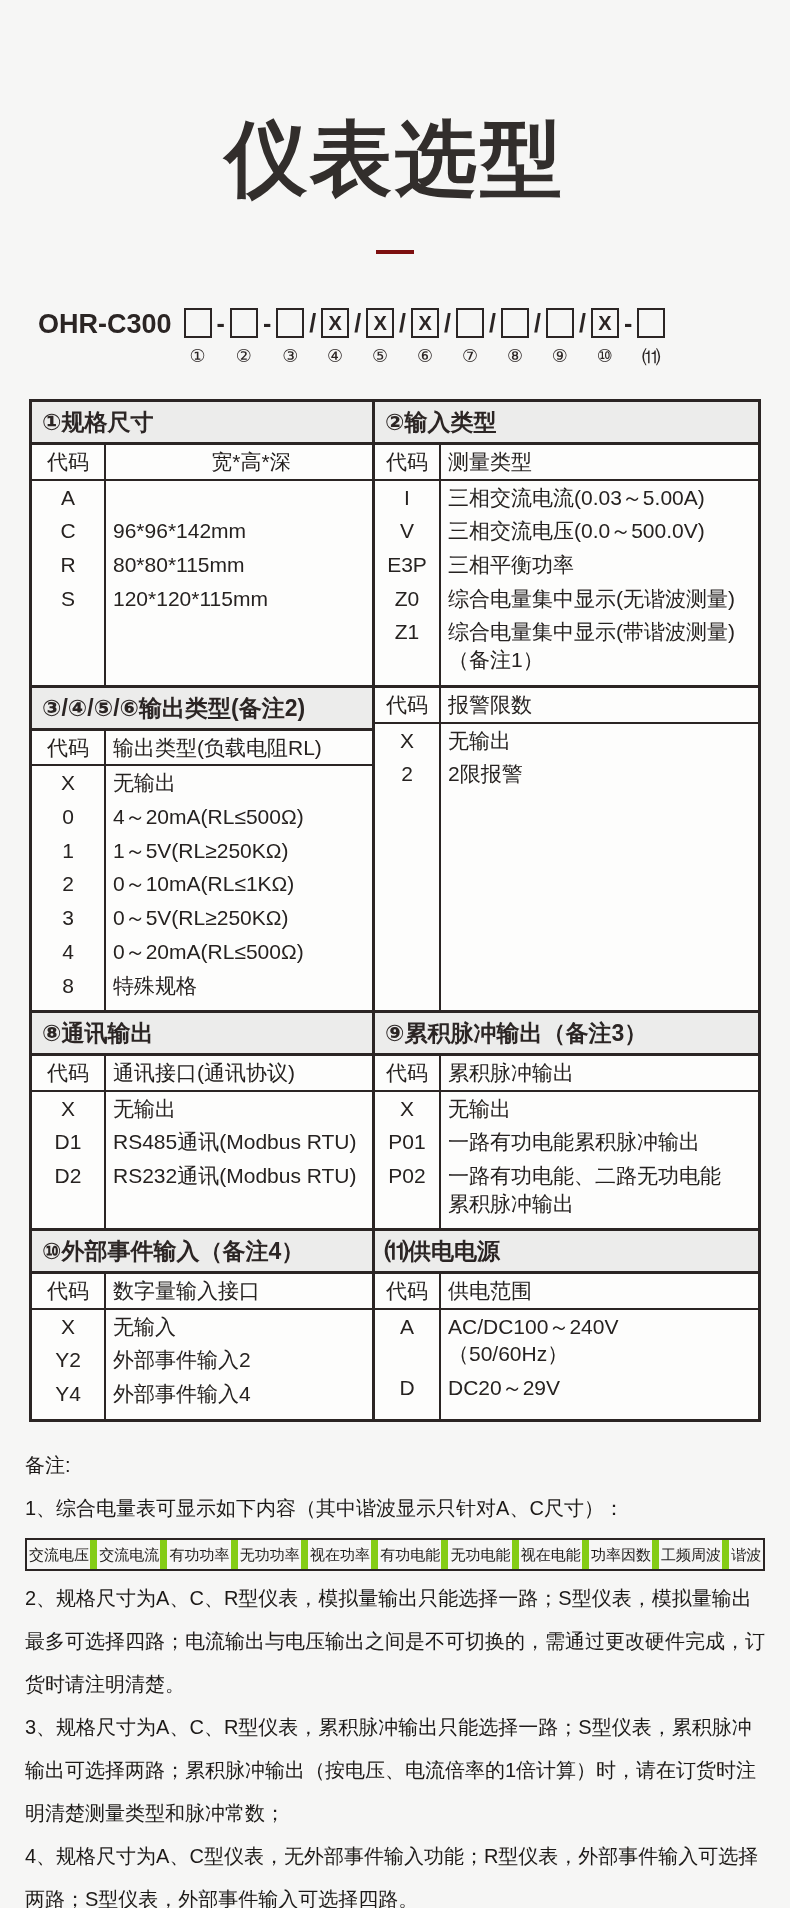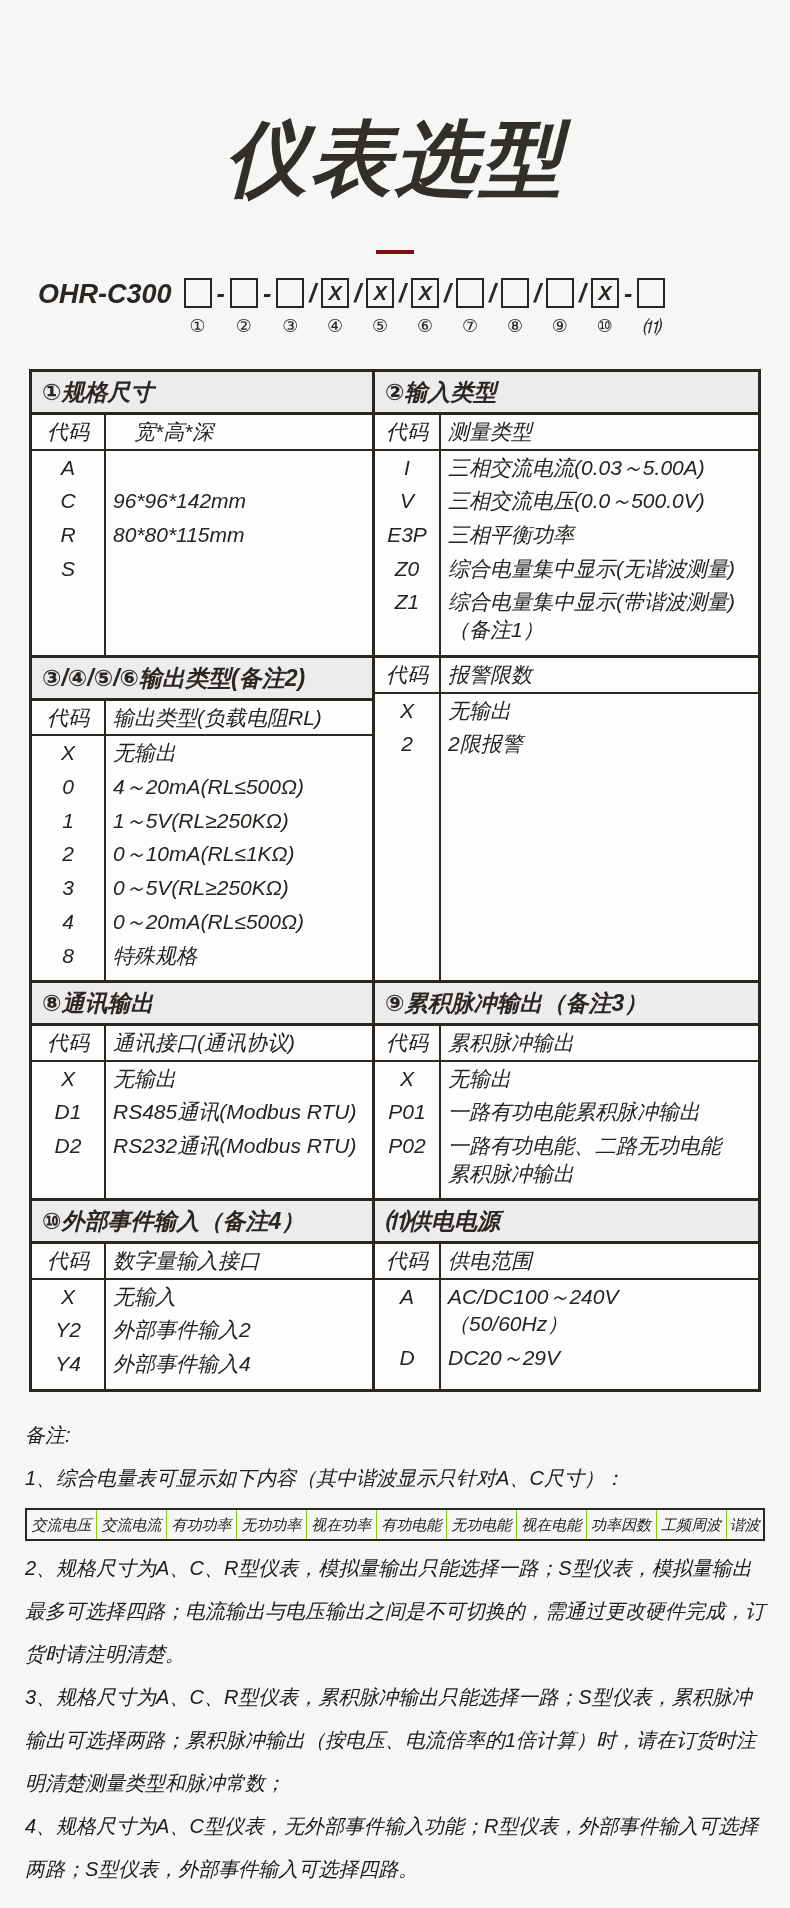--- a/index.html
+++ b/index.html
@@ -2,40 +2,40 @@
 <html><head>
 <meta charset="utf-8">
 <style>
   html,body{margin:0;padding:0;}
   body{
     width:790px;
     background:#f6f6f5;
     font-family:"Liberation Sans","DejaVu Sans",sans-serif;
     color:#262220;
   }
-  .page{width:790px;height:1908px;box-sizing:border-box;overflow:hidden;position:relative;font-style:italic;}
+  .page{width:790px;height:1908px;box-sizing:border-box;overflow:hidden;position:relative;}
 
   
   .title{
     margin-top:112px;
     text-align:center;
     font-size:82px;
     font-weight:bold;
     color:#322e2c;
     letter-spacing:3px;
     line-height:1.15;
   }
   .title-divider{
     width:38px;height:4px;background:#7d0f0f;
     margin:44px auto 0;
   }
 
   
   .model-row{
-    margin:24px 0 0 38px;
+    margin:54px 0 0 38px;
     display:flex;align-items:flex-start;
   }
   .model-prefix{
     font-size:27px;font-weight:bold;letter-spacing:0px;
     line-height:32px;margin-right:12px;white-space:nowrap;
     color:#2b2524;
   }
   .slots{display:flex;align-items:flex-start;}
   .slot{display:flex;flex-direction:column;align-items:center;}
   .mbox{
@@ -75,36 +75,36 @@
   .cols-header{display:flex;border-bottom:2px solid #2b2524;font-size:21px;}
   .trow{display:flex;}
   .code{
     width:var(--codew);box-sizing:border-box;flex-shrink:0;
     text-align:center;padding:3px 2px;border-radius:10px;
   }
   .desc{flex:1;padding:3px 4px 3px 9px;white-space:pre-line;}
   .tbl-body{flex:1;padding-bottom:8px;}
   .left .tbl{--codew:72px;}
   .right .tbl{--codew:64px;}
-  .dim-header{padding-left:30px;}
+  .dim-header{padding-left:30px;text-align:center;}
 
   
   .notes{
     margin:22px 25px 0 25px;
     font-size:20px;line-height:2.15;color:#1d1a18;
   }
   .notes p{margin:0;}
   .notes-label{font-weight:normal;}
   .mini-table{
     display:flex;border:2px solid #2b2524;
     margin:8px 0 6px 0;font-size:15px;color:#1d1a18;
     background:#f6f6f5;line-height:1.3;
   }
   .mini-cell{
-    border-right:1px solid #84cc16;
+    border-right:7px solid #84cc16;
     padding:5px 2px;text-align:center;white-space:nowrap;
     overflow:hidden;
   }
   .mini-cell:last-child{border-right:none;}
 </style>
 </head>
 <body>
 
 <div class="page">
 
@@ -187,20 +187,21 @@
               <div class="trow">
                 <span class="code">C</span>
                 <span class="desc">96*96*142mm</span>
               </div>
               <div class="trow">
                 <span class="code">R</span>
                 <span class="desc">80*80*115mm</span>
               </div>
               <div class="trow">
                 <span class="code">S</span>
+                <span class="desc">120*120*115mm</span>
               </div>
             </div>
           </div>
         </div>
         <div class="col right">
           <div class="band-header">②输入类型</div>
           <div class="tbl">
             <div class="cols-header">
               <span class="code">代码</span>
               <span class="desc">测量类型</span>

